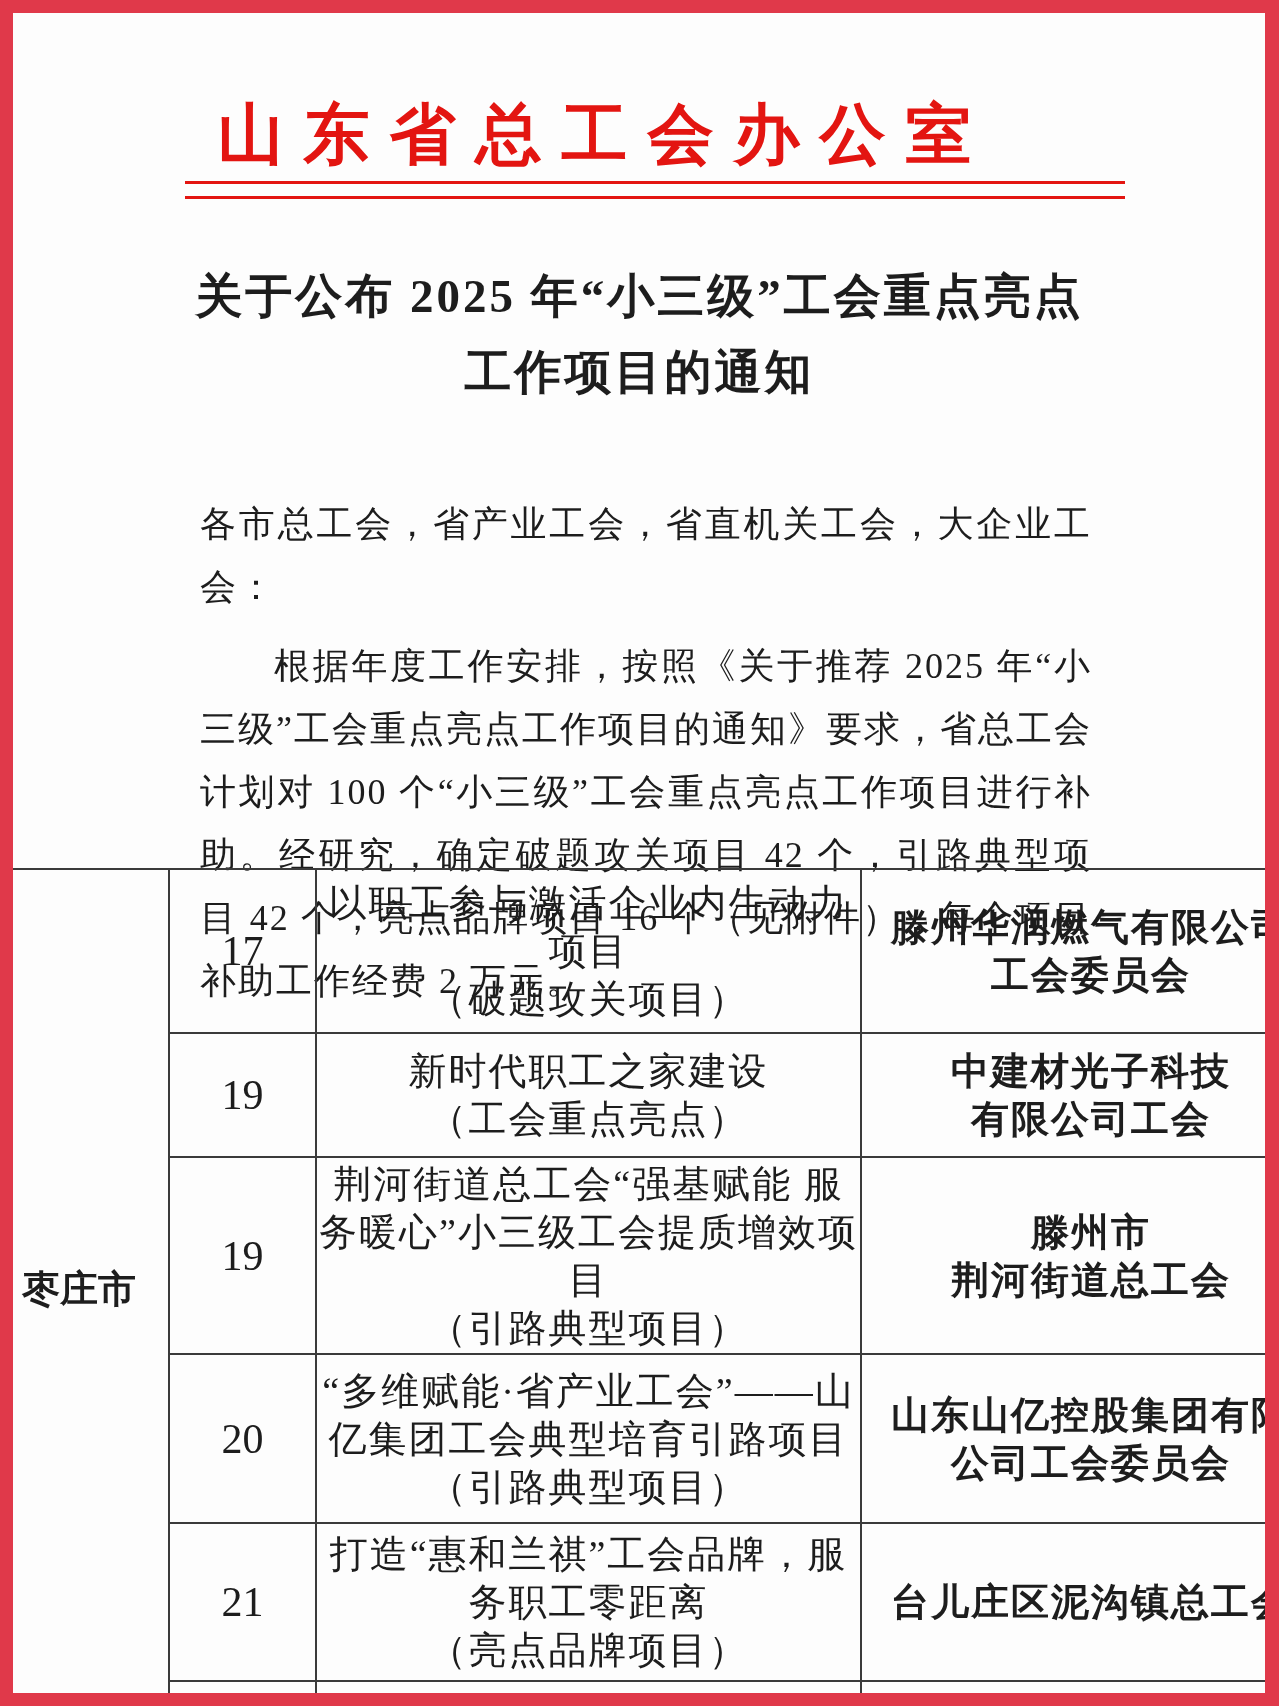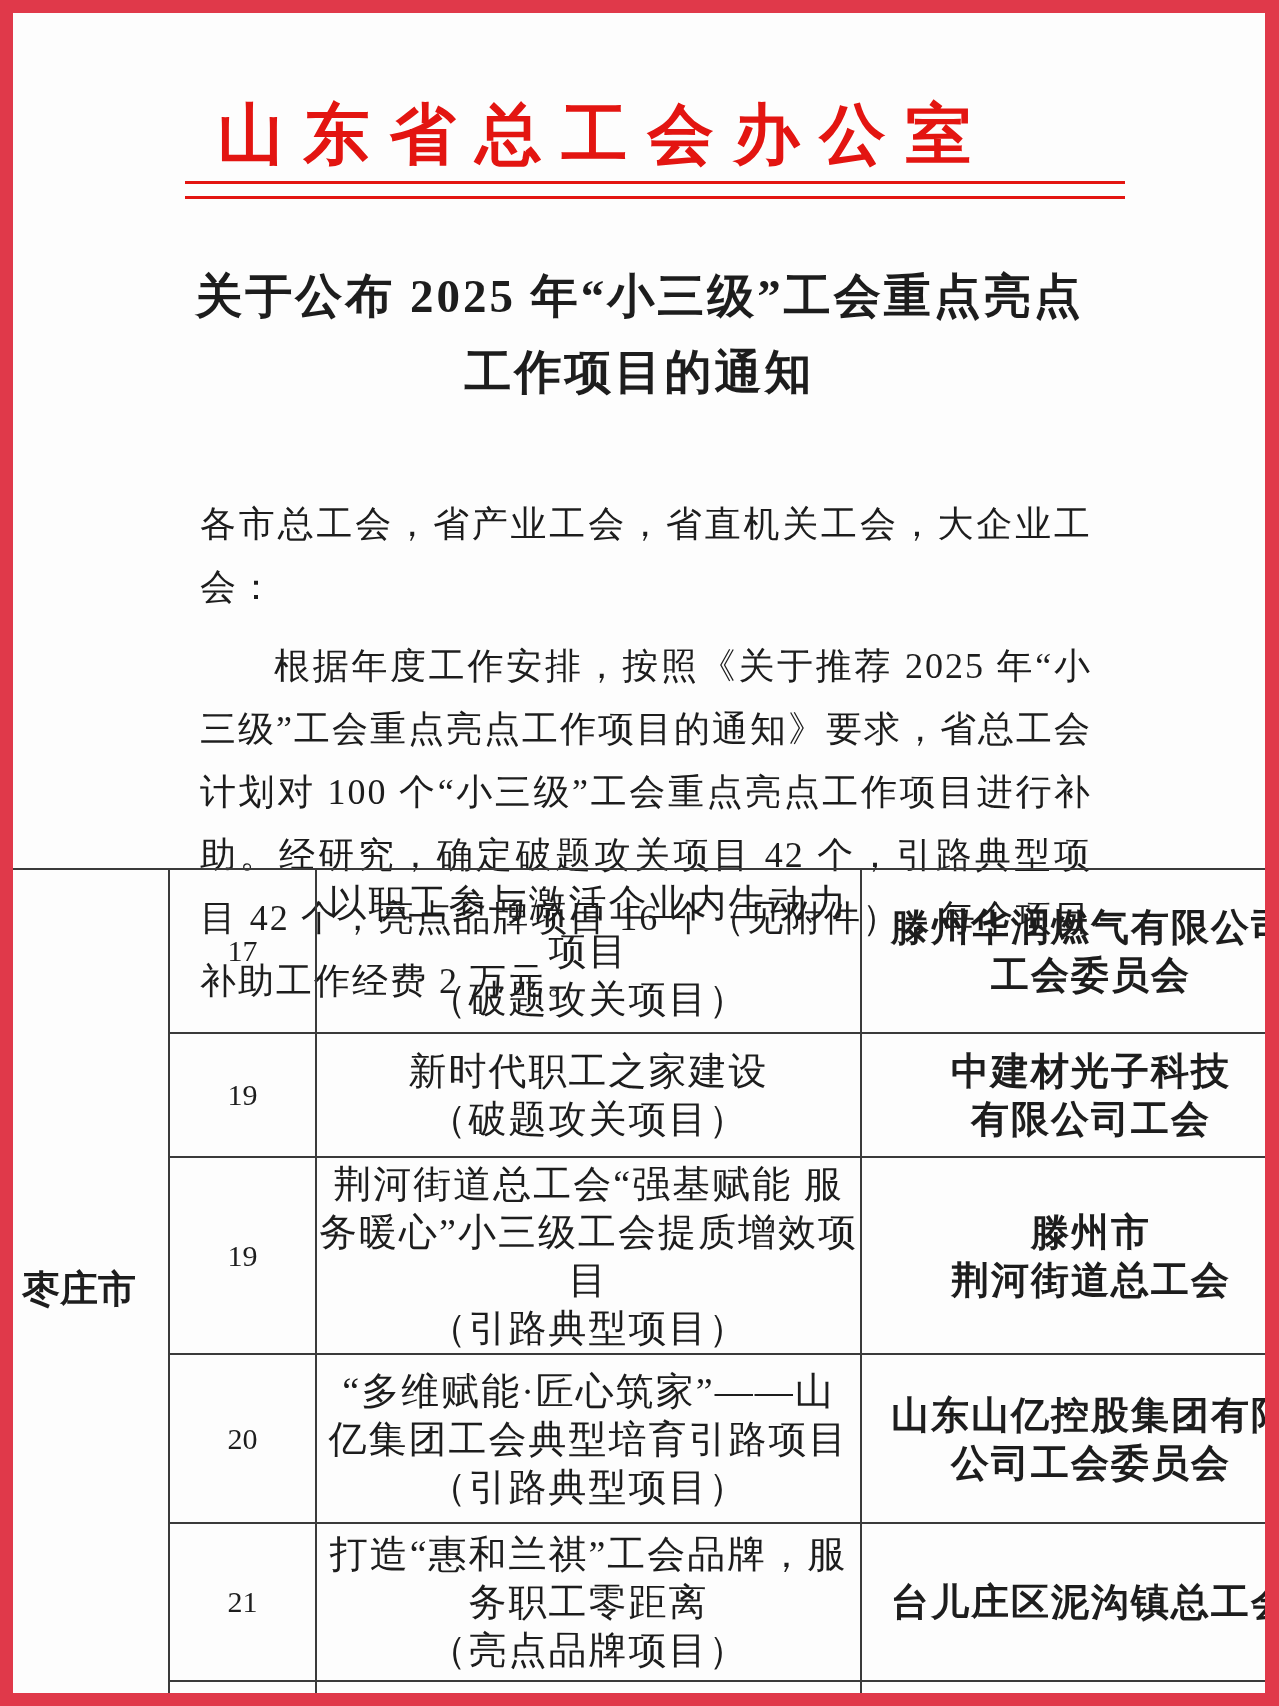--- a/index.html
+++ b/index.html
@@ -64,21 +64,21 @@
     padding-right:20px;
     font-size:38px;font-weight:bold;
   }
   .rows{flex:1;display:flex;flex-direction:column;}
   .trow{display:flex;border-bottom:2px solid var(--line);}
   .trow.sliver{border-bottom:none;height:26px;}
   .num-cell{
     width:147px;flex:0 0 147px;
     border-right:2px solid var(--line);
     display:flex;align-items:center;justify-content:center;
-    font-size:30px;
+    font-size:42px;
     font-family:Liberation Serif, serif;
   }
   .proj-cell{
     width:545px;flex:0 0 545px;
     border-right:2px solid var(--line);
     display:flex;align-items:center;justify-content:center;
     text-align:center;white-space:pre-line;
     font-size:38px;font-weight:normal;line-height:48px;letter-spacing:2px;
   }
   .org-cell{
@@ -125,38 +125,38 @@
         <div class="proj-cell">以职工参与激活企业内生动力
 项目
 （破题攻关项目）</div>
         <div class="org-cell">滕州华润燃气有限公司
 工会委员会</div>
       </div>
 
       <div class="trow h-124">
         <div class="num-cell">19</div>
         <div class="proj-cell">新时代职工之家建设
-（破题攻关项目）</div>
+（工会重点亮点）</div>
         <div class="org-cell">中建材光子科技
 有限公司工会</div>
       </div>
 
       <div class="trow h-197">
         <div class="num-cell">19</div>
         <div class="proj-cell">荆河街道总工会“强基赋能 服
 务暖心”小三级工会提质增效项
 目
 （引路典型项目）</div>
         <div class="org-cell">滕州市
 荆河街道总工会</div>
       </div>
 
       <div class="trow h-169">
         <div class="num-cell">20</div>
-        <div class="proj-cell">“多维赋能·匠心筑家”——山
+        <div class="proj-cell">“多维赋能·省产业工会”——山
 亿集团工会典型培育引路项目
 （引路典型项目）</div>
         <div class="org-cell">山东山亿控股集团有限
 公司工会委员会</div>
       </div>
 
       <div class="trow h-158">
         <div class="num-cell">21</div>
         <div class="proj-cell">打造“惠和兰祺”工会品牌，服
 务职工零距离

